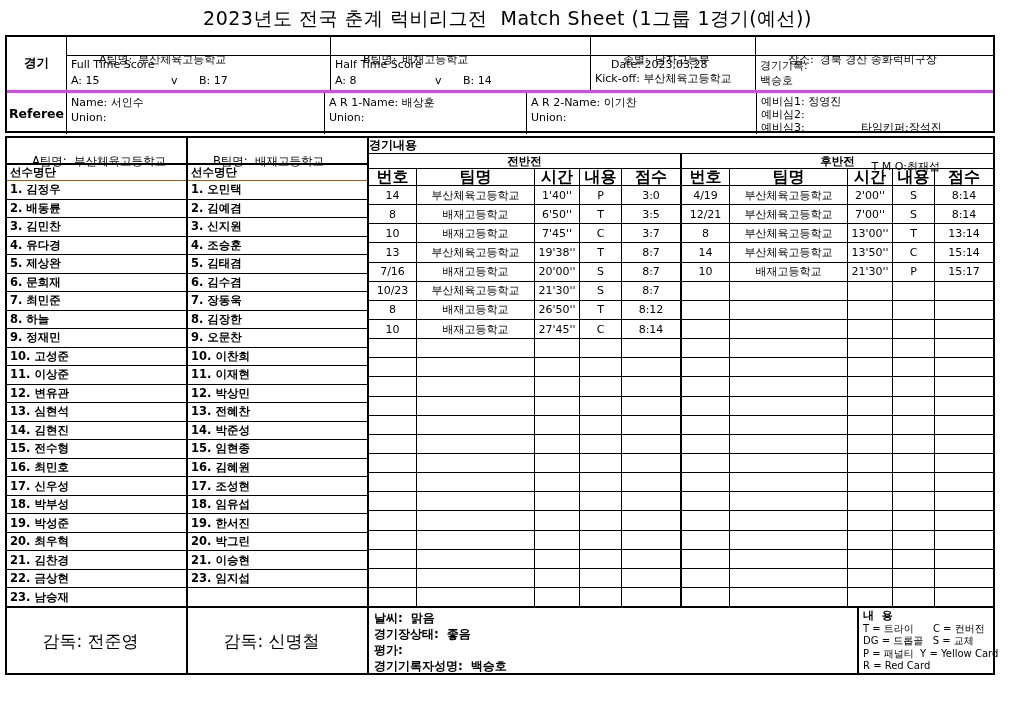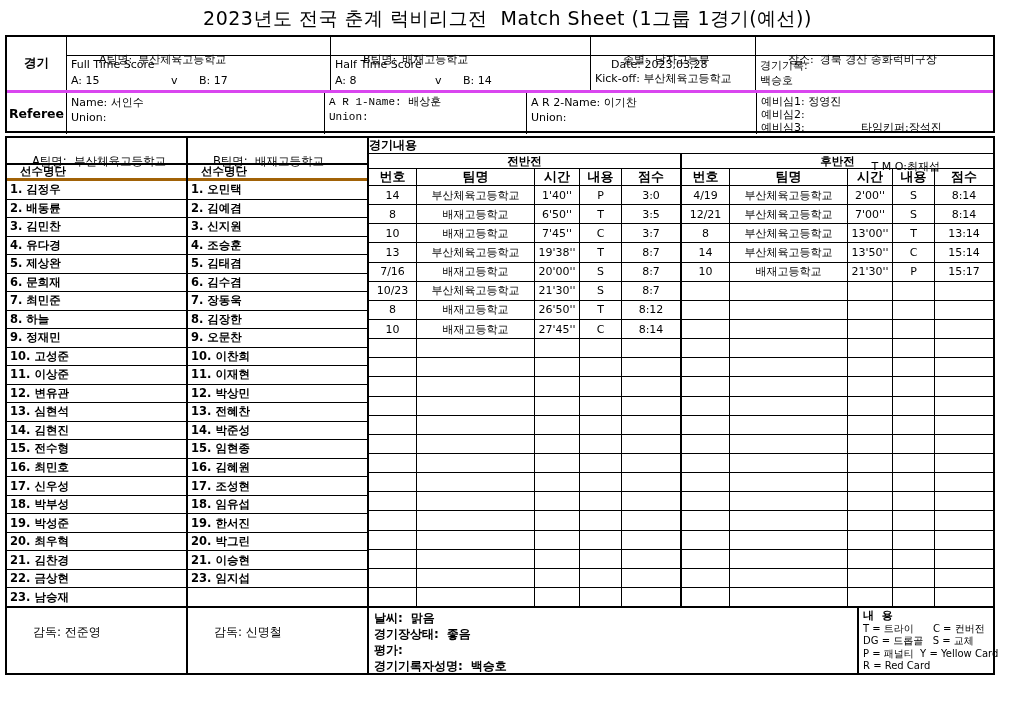--- a/index.html
+++ b/index.html
@@ -22,47 +22,47 @@
   .tt-teamrow { height:19px; border-bottom:1px solid #000; padding:2px 4px; white-space:pre; }
   .tt-scorerow { flex:1; padding:2px 4px; }
   .score-line { display:flex; margin-top:3px; }
   .sc-a { width:100px; white-space:pre; }
   .sc-v { width:28px; }
   .sc-b { white-space:pre; }
   .lbl { font-weight:normal; }
   .val { margin-left:6px; }
   .tt-datecell .l1 { padding-left:16px; }
   .tt-cell { padding:2px 4px; border-right:1px solid #000; line-height:15px; }
-  .tt-name { width:258px; } .tt-ar1 { width:202px;font-family:Liberation Mono, monospace; } .tt-ar2 { width:230px; }
+  .tt-name { width:258px; } .tt-ar1 { width:202px; } .tt-ar2 { width:230px; }
   .tt-res { flex:1; display:flex; line-height:13px; padding:2px 4px; }
   .res-left { width:100px; } .res-right { flex:1; white-space:pre; }
 
   
   .maintable { position:absolute; left:5px; top:136px; width:990px; height:539px;
                border:2px solid #000; display:flex; }
   .roster { width:181px; border-right:2px solid #000; display:flex; flex-direction:column; }
   .r-team { height:27px; border-bottom:2px solid #000; padding:2px 3px; font-size:11.5px; white-space:pre; }
-  .r-head { height:16px; border-bottom:3px solid #a16207; font-weight:bold; font-size:11.5px;
-            display:flex; align-items:center; padding:0 13px; }
+  .r-head { height:16px; border-bottom:1px solid #a16207; font-weight:bold; font-size:11.5px;
+            display:flex; align-items:center; padding:0 3px; }
   .r-players { flex:1; display:flex; flex-direction:column; }
   .p-row { flex:1; display:flex; align-items:center; padding:0 3px;
            font-weight:bold; font-size:11.5px; white-space:pre; }
   .p-row + .p-row { border-top:1px solid #000; }
-  .r-coach { height:67px; border-top:2px solid #000; padding:2px 3px; font-size:12px; white-space:pre; }
+  .r-coach { height:67px; border-top:2px solid #000; padding:2px 3px; font-size:17px; white-space:pre; }
 
   .content { flex:1; display:flex; flex-direction:column; }
   .c-title { height:16px; border-bottom:1px solid #000; text-align:left;
              font-weight:bold; font-size:12px; line-height:15px; }
   .c-halves { flex:1; display:flex; }
   .half { flex:1; display:flex; flex-direction:column; }
   .half.first { border-right:2px solid #000; }
   .h-title { height:15px; border-bottom:1px solid #000; text-align:center;
              font-weight:bold; font-size:11.5px; line-height:14px; }
   .h-cols { height:17px; border-bottom:1px solid #000; display:flex;
-            font-weight:bold; font-size:13px; }
+            font-weight:bold; font-size:16px; }
   .h-col, .m-cell { display:flex; align-items:center; justify-content:center; overflow:hidden; }
   .c0 { width:48px; border-right:1px solid #000; }
   .c1 { flex:1; border-right:1px solid #000; }
   .c2 { width:45px; border-right:1px solid #000; }
   .c3 { width:42px; border-right:1px solid #000; }
   .c4 { width:58px; }
   .m-rows { flex:1; display:flex; flex-direction:column; }
   .m-row { flex:1; display:flex; font-size:11px; }
   .m-row + .m-row { border-top:1px solid #000; }
 

